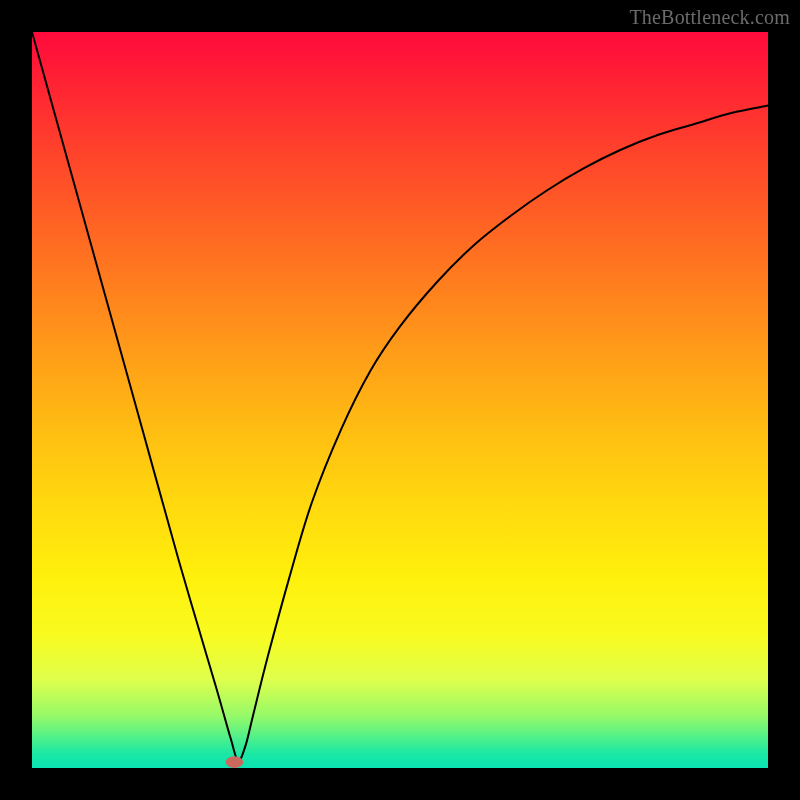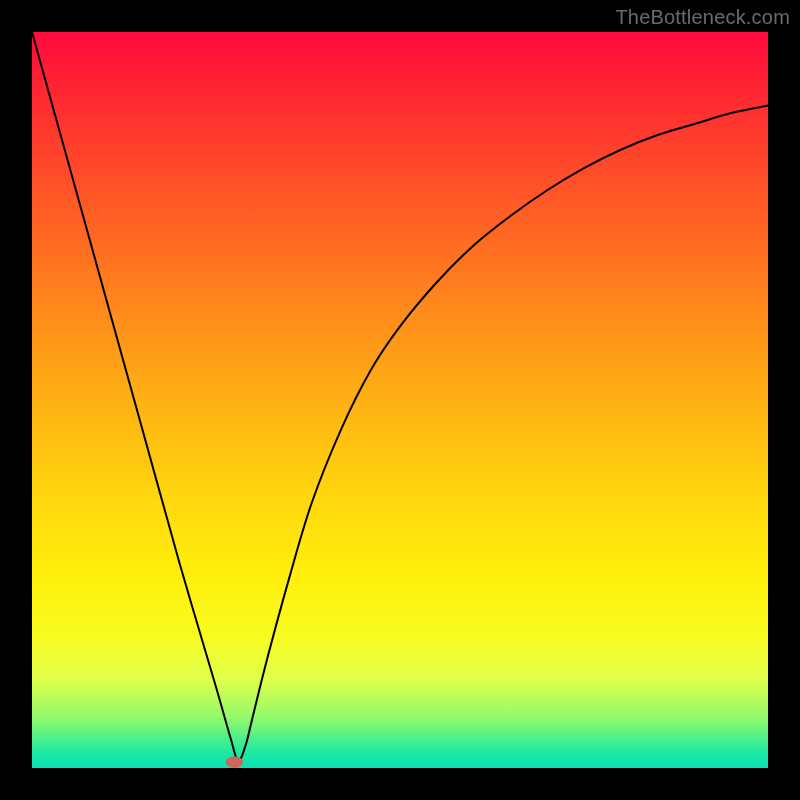--- a/index.html
+++ b/index.html
@@ -9,20 +9,21 @@
     height: 800px;
     overflow: hidden;
     background: #000;
     font-family: Arial, Helvetica, sans-serif;
   }
   .frame {
     position: relative;
     width: 800px;
     height: 800px;
     background: #000;
+    font-family: Liberation Serif, serif;
   }
   .plot {
     position: absolute;
     left: 32px;
     top: 32px;
     width: 736px;
     height: 736px;
     
     background: linear-gradient(to bottom,
       #ff0a3c 0%,

